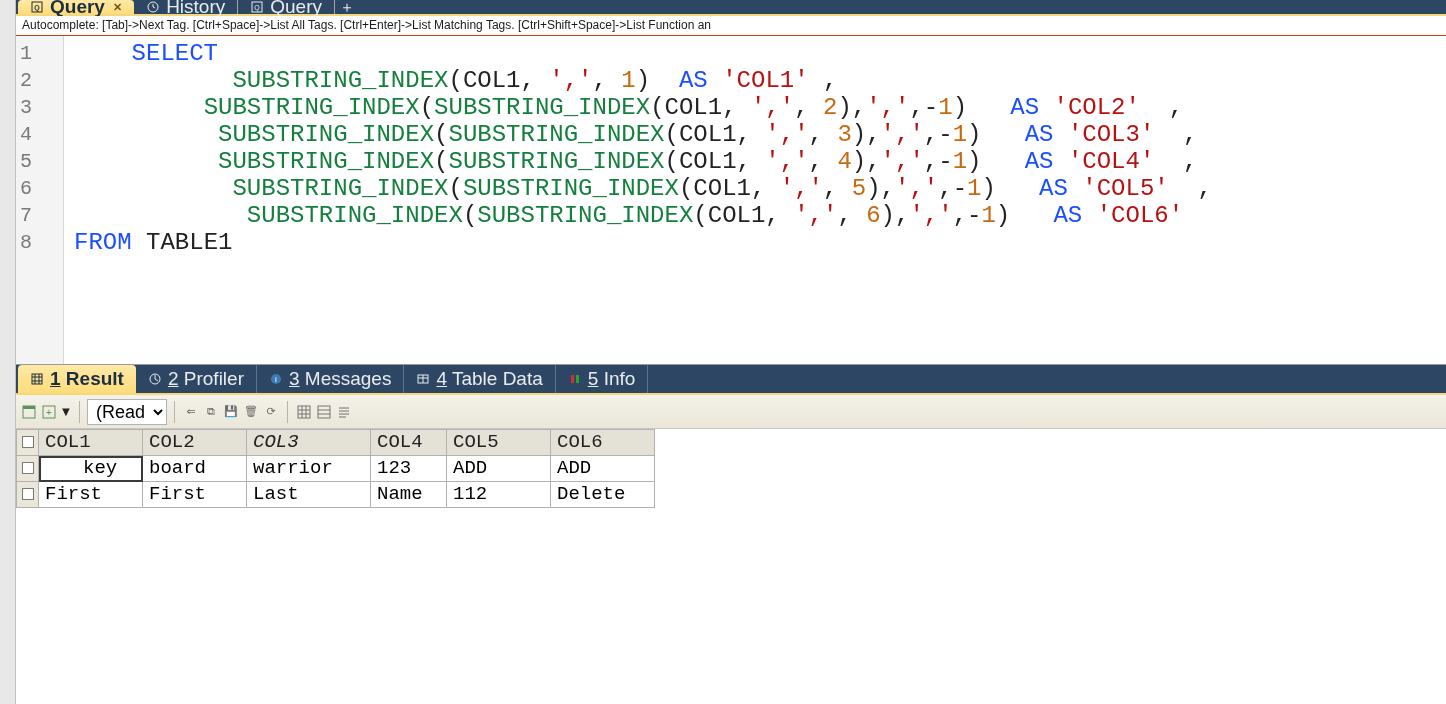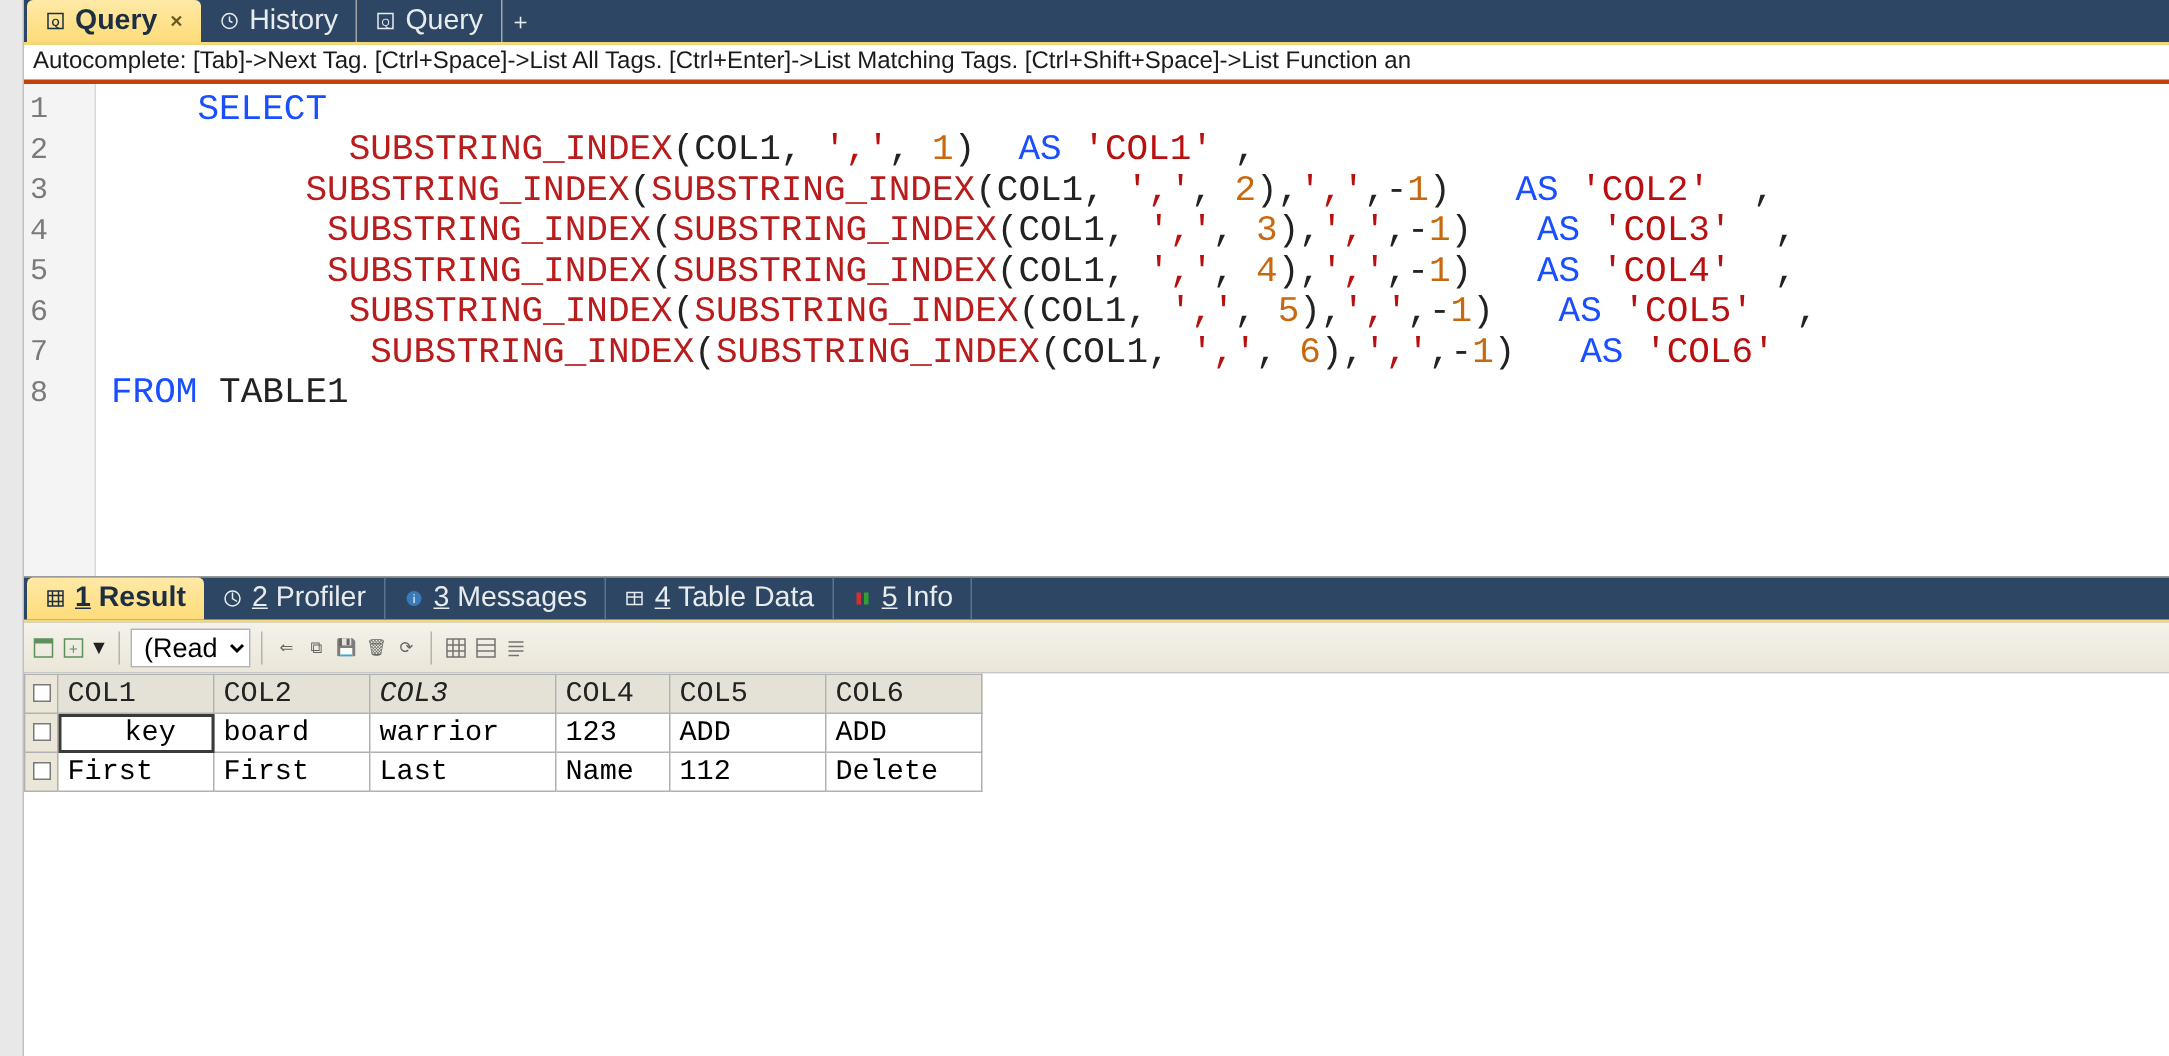--- a/index.html
+++ b/index.html
@@ -24,21 +24,21 @@
   .main {
     flex: 1;
     display: flex;
     flex-direction: column;
     overflow: hidden;
   }
 
   
   .top-tabs-bar {
     background: #2d4663;
-    height: 30px;
+    height: 16px;
     display: flex;
     align-items: stretch;
     padding-left: 2px;
     border-bottom: 2px solid #f2d77b;
   }
   .top-tab {
     display: flex;
     align-items: center;
     gap: 6px;
     padding: 0 12px;
@@ -72,25 +72,25 @@
     width: 24px;
     color: #e8ecef;
     cursor: pointer;
     font-size: 15px;
   }
 
   
   .autocomplete-bar {
     background: #ffffff;
     color: #1a1a1a;
-    font-size: 16px;
+    font-size: 12px;
     padding: 2px 6px 3px 6px;
     white-space: nowrap;
     overflow: hidden;
-    border-bottom: 3px solid #c2410c;
+    border-bottom: 1px solid #c2410c;
   }
 
   
   .editor-wrap {
     flex: 0 0 329px;
     display: flex;
     background: #ffffff;
     overflow: hidden;
     border-bottom: 1px solid #9a9a9a;
   }
@@ -110,21 +110,21 @@
     flex: 1;
     background: #ffffff;
     font-family: "Consolas", "Courier New", monospace;
     font-size: 24px;
     line-height: 27px;
     padding: 4px 10px;
     white-space: pre;
     color: #222;
   }
   .kw { color: #1a4fff; }
-  .fn { color: #b91c1c; }
+  .fn { color: #15803d; }
   .str { color: #b80f0f; }
   .num { color: #c8690f; }
   .punct { color: #222; }
   .ident { color: #222; }
 
   
   .result-tabs-bar {
     background: #2d4663;
     height: 30px;
     display: flex;

